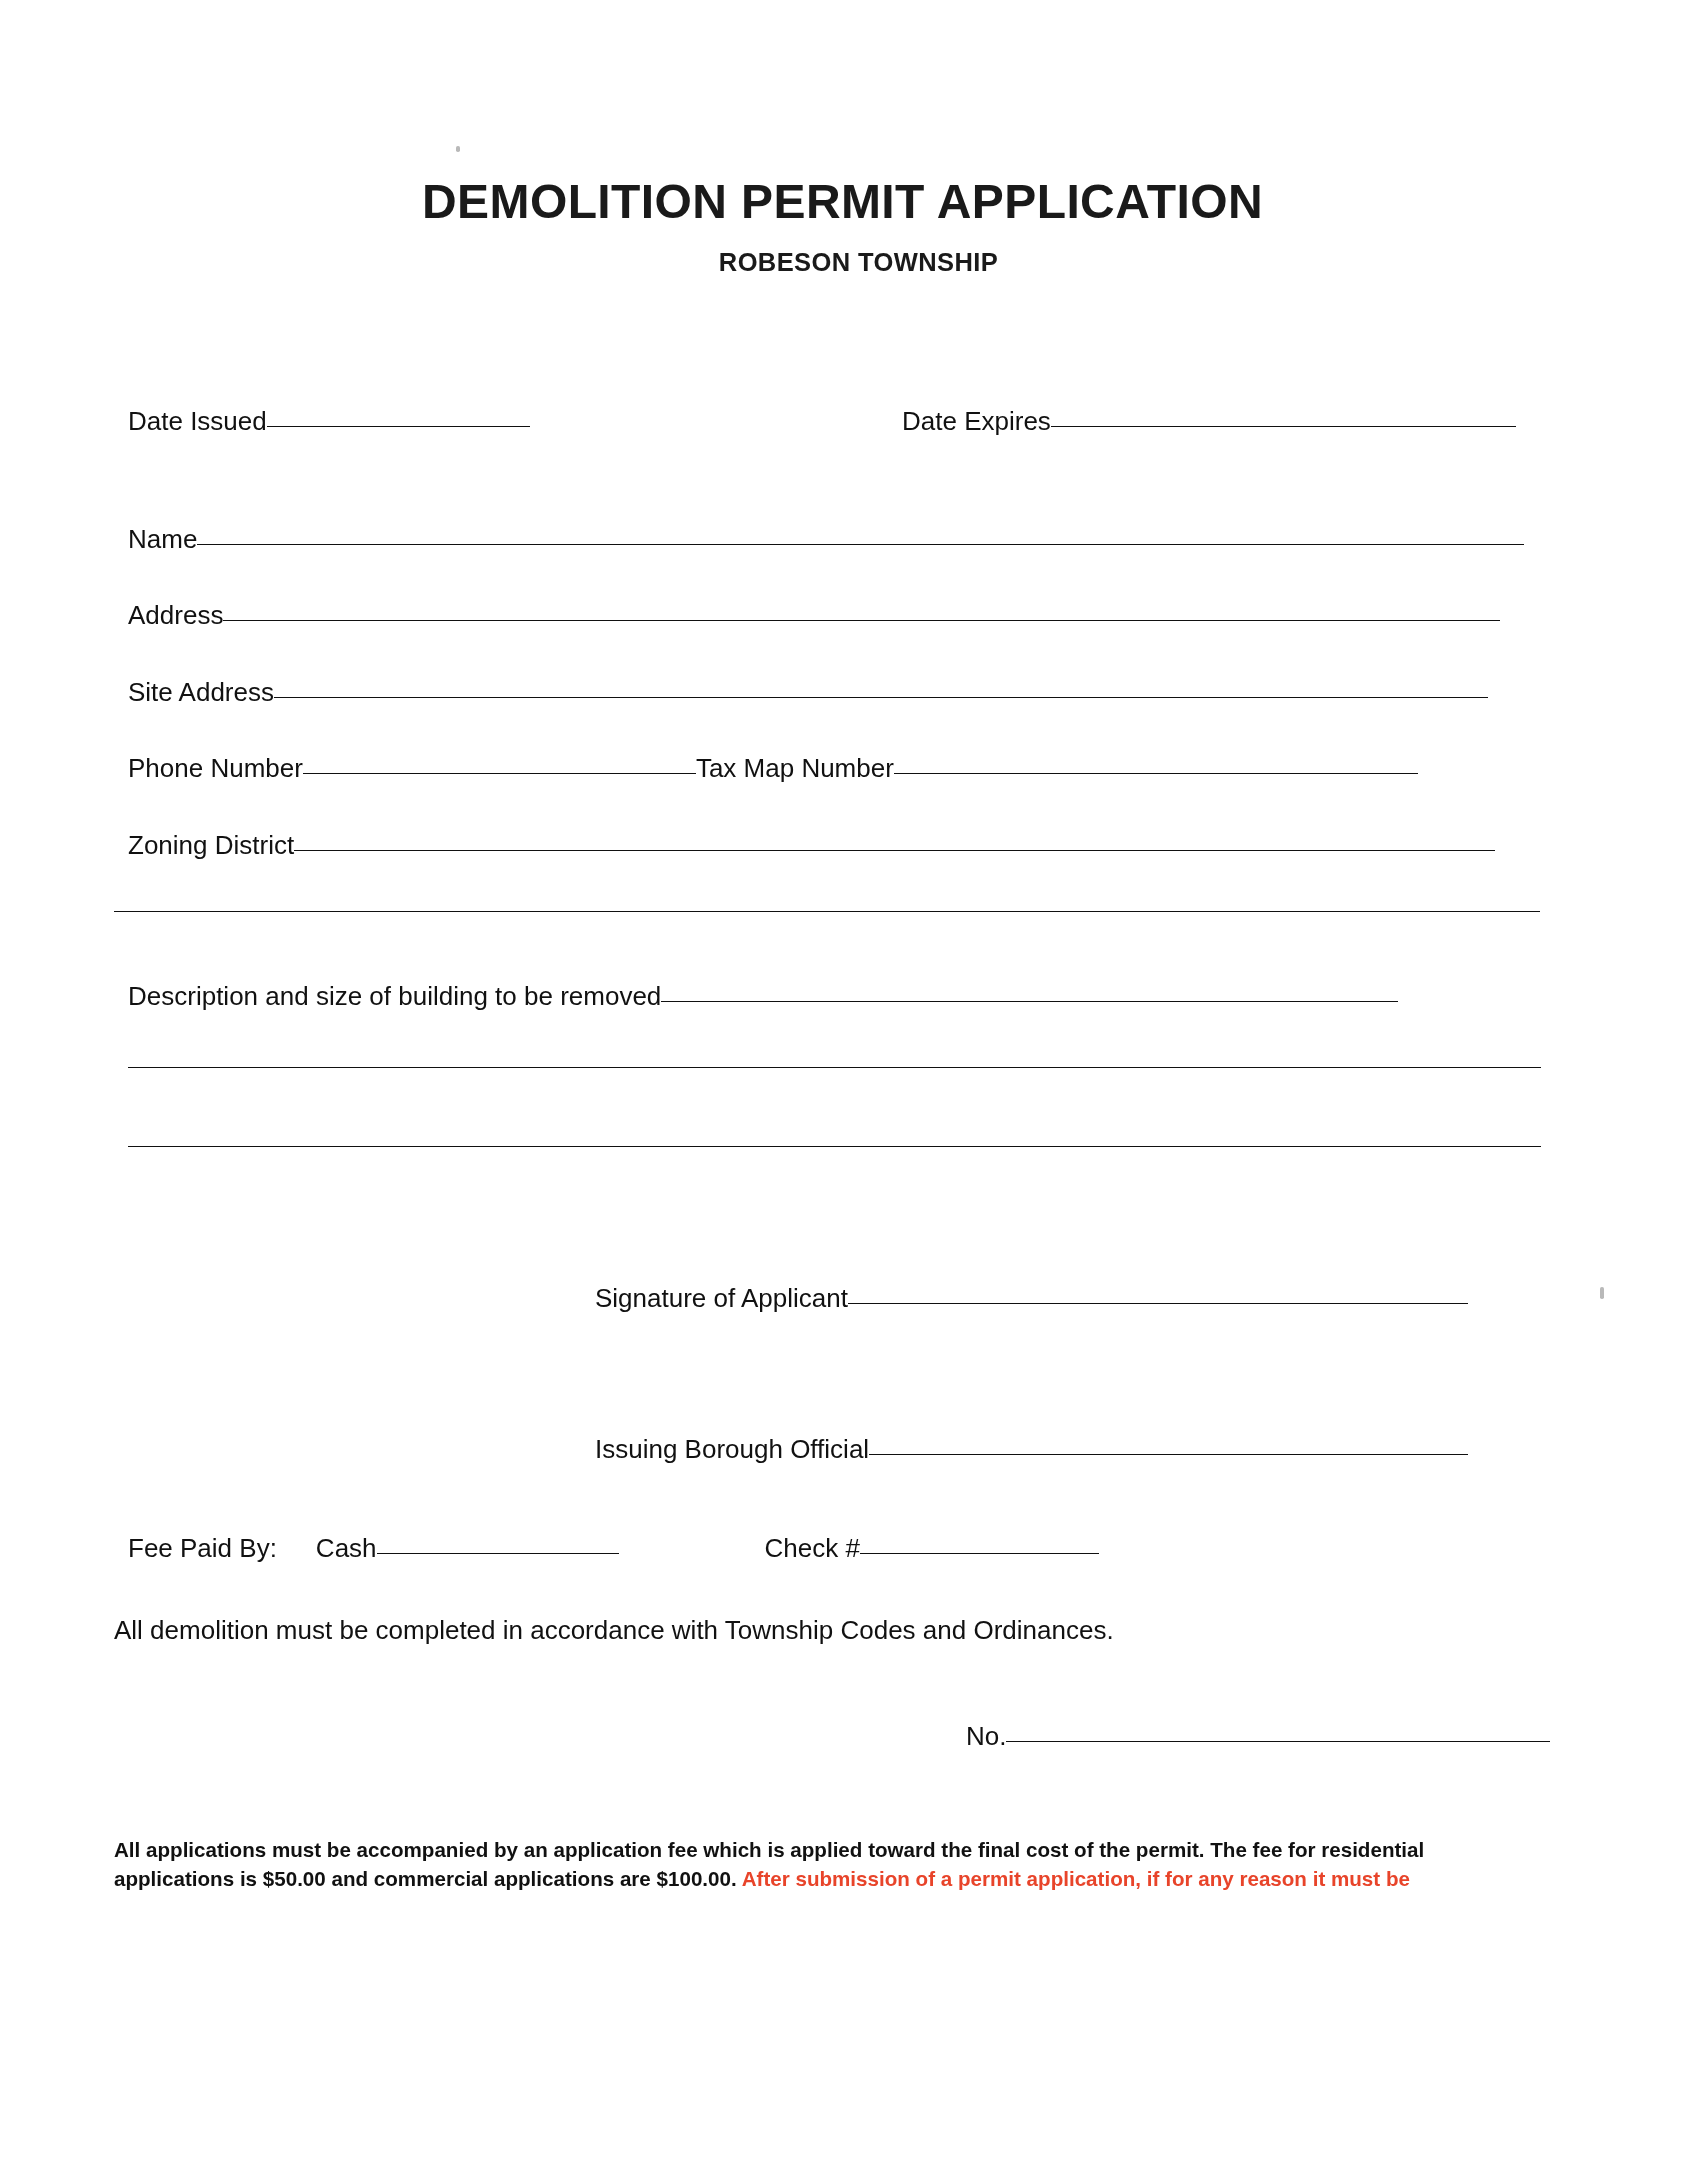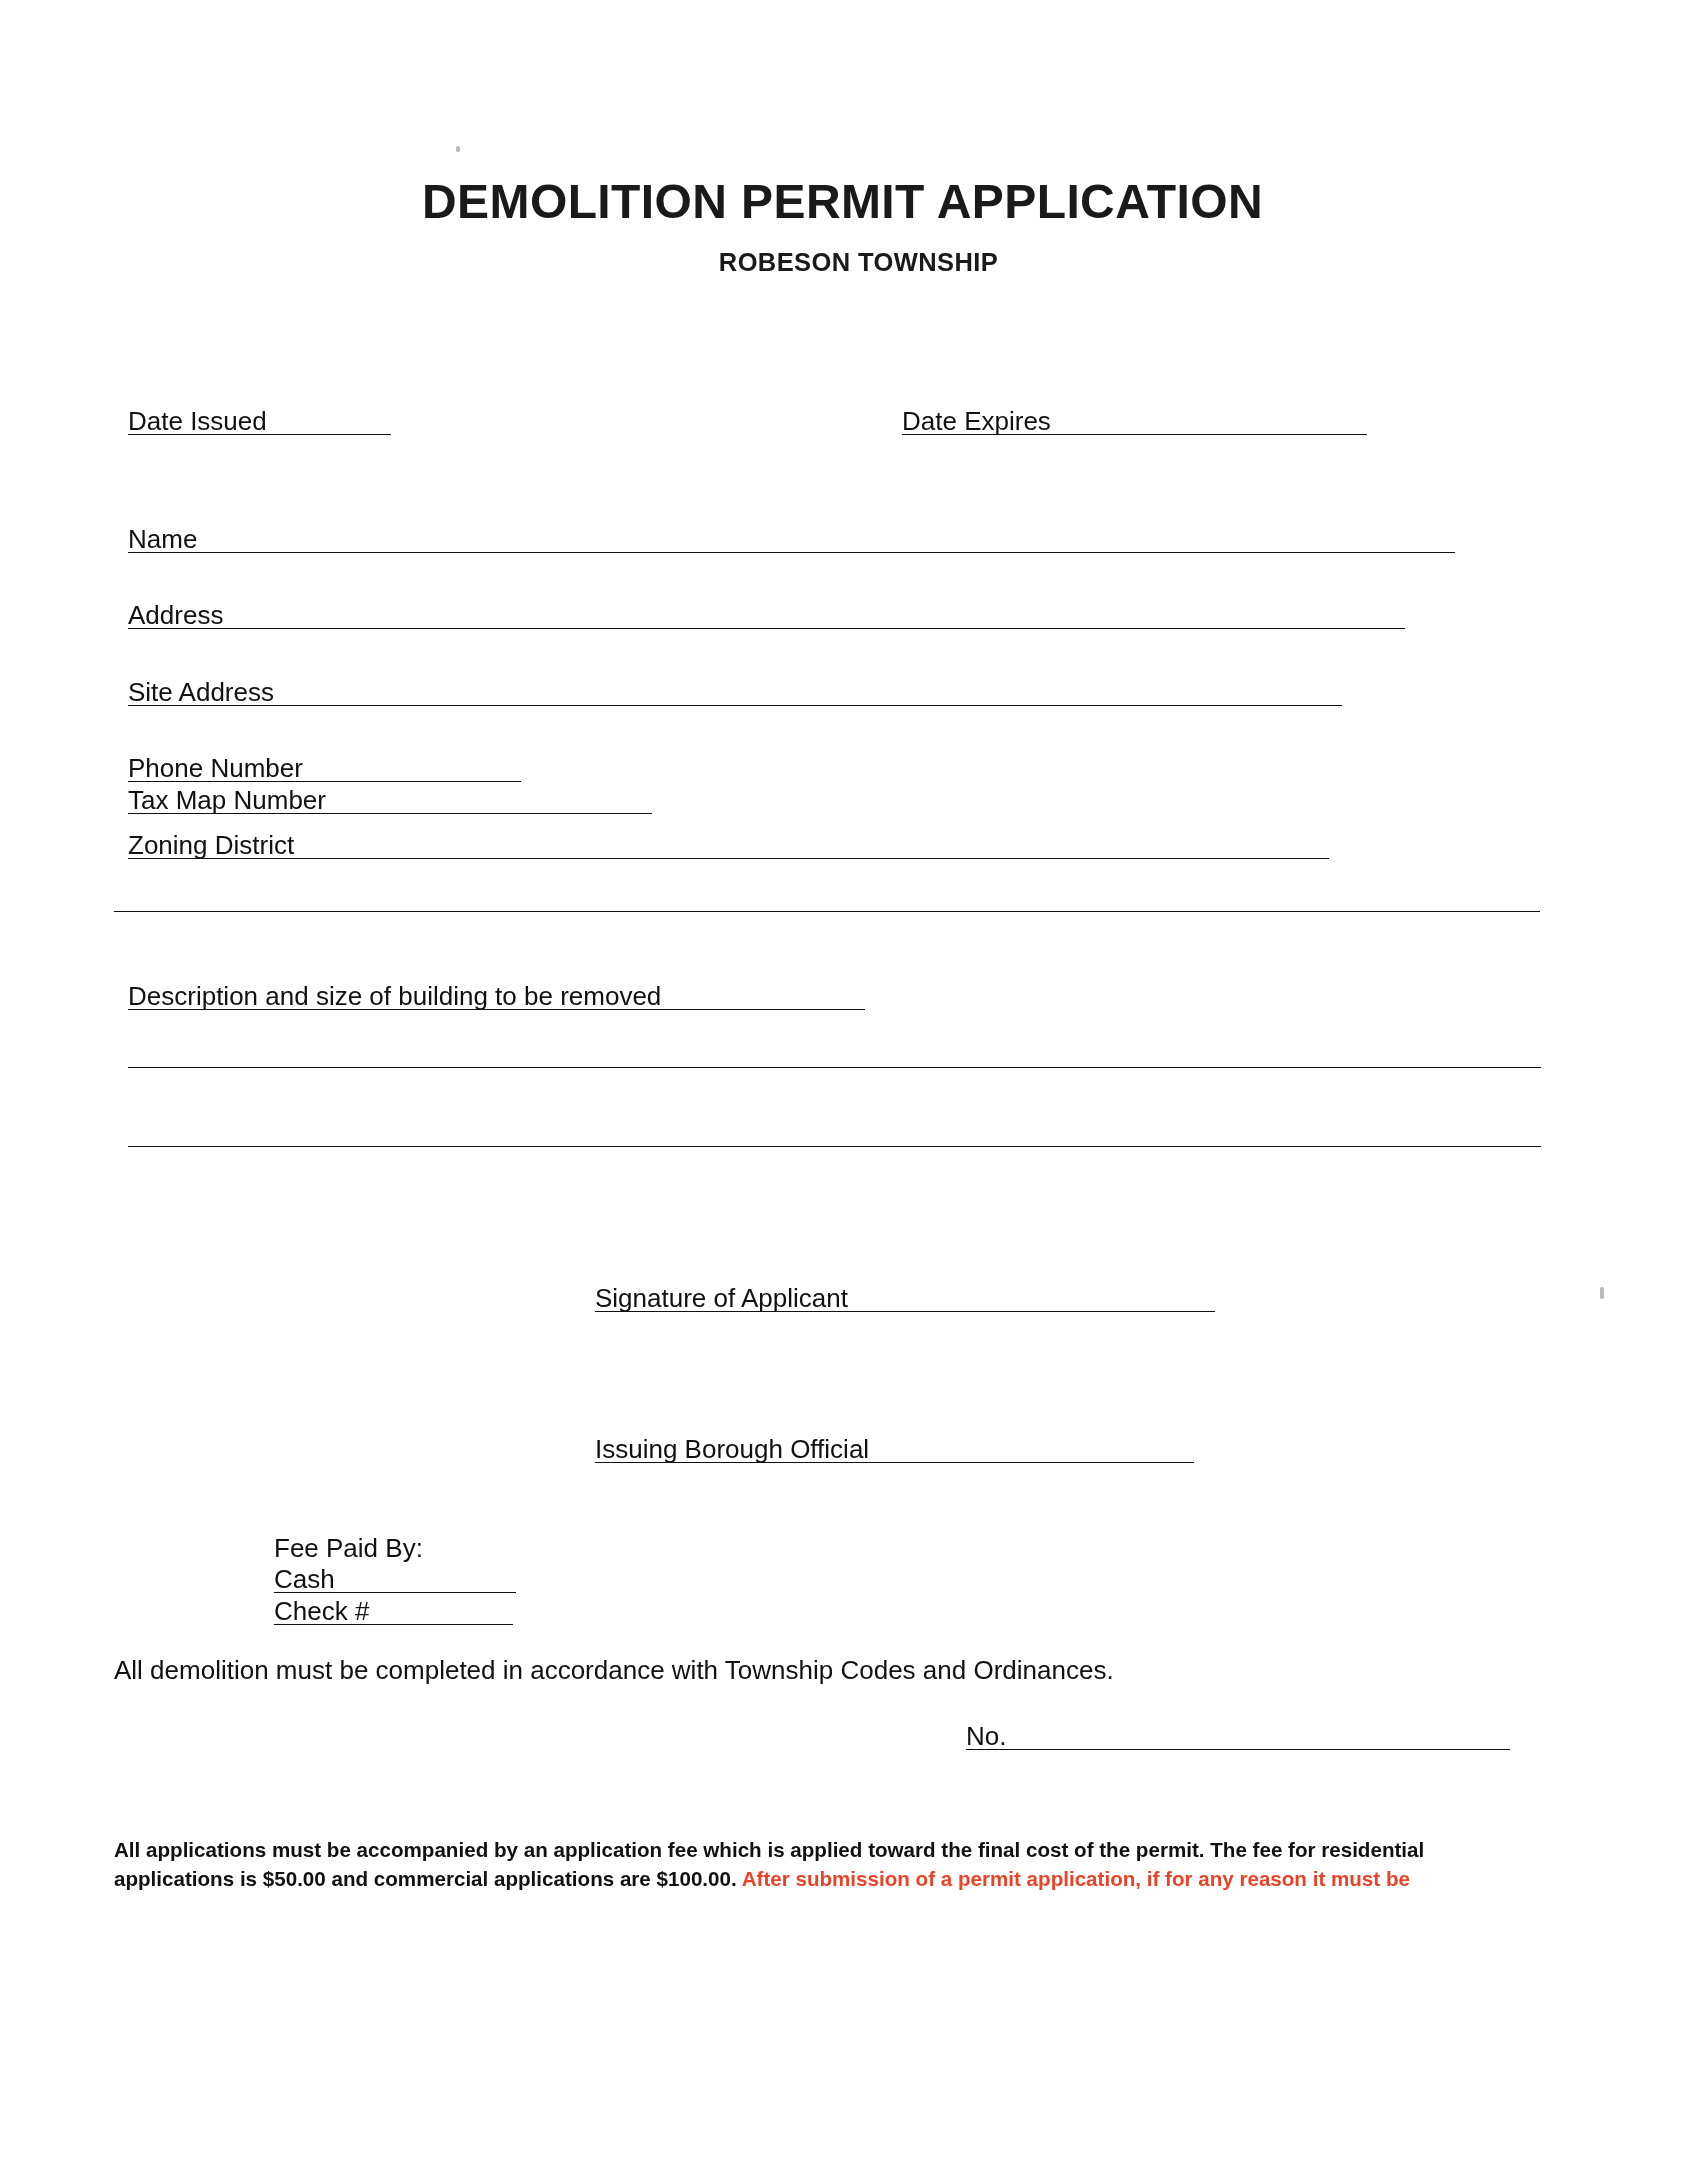--- a/index.html
+++ b/index.html
@@ -52,21 +52,20 @@
   }
 
   
   .row {
     position: absolute;
     display: flex;
     align-items: baseline;
     font-size: 26px;
     color: #111;
     white-space: nowrap;
-    flex-direction: column;
   }
   .lbl {
     font-size: 26px;
     color: #111;
   }
   .rule {
     display: inline-block;
     border-bottom: 1.8px solid #111;
     height: 0;
     position: relative;
@@ -176,21 +175,21 @@
     </div>
 
     <div class="row" style="left:128px; top:1533px;">
       <span class="lbl">Fee Paid By:</span>
       <span class="lbl" style="margin-left:39px;">Cash</span>
       <span class="rule" style="width:242px;"></span>
       <span class="lbl" style="margin-left:146px;">Check #</span>
       <span class="rule" style="width:239px;"></span>
     </div>
 
-    <div class="row" style="left:114px; top:1615px;margin-top:40px;">All demolition must be completed in accordance with Township Codes and Ordinances.</div>
+    <div class="row" style="left:114px; top:1615px;">All demolition must be completed in accordance with Township Codes and Ordinances.</div>
 
     <div class="row" style="left:966px; top:1721px;justify-content:center;">
       <span class="lbl">No.</span>
       <span class="rule" style="width:544px;"></span>
     </div>
 
     <div class="note">
       <span>All applications must be accompanied by an application fee which is applied toward the final cost of the permit. The fee for residential applications is $50.00 and commercial applications are $100.00.</span>
       <span class="red">After submission of a permit application, if for any reason it must be cancelled by the applicant, all additional expenses incurred to that point must be paid by the applicant.</span>
     </div>

